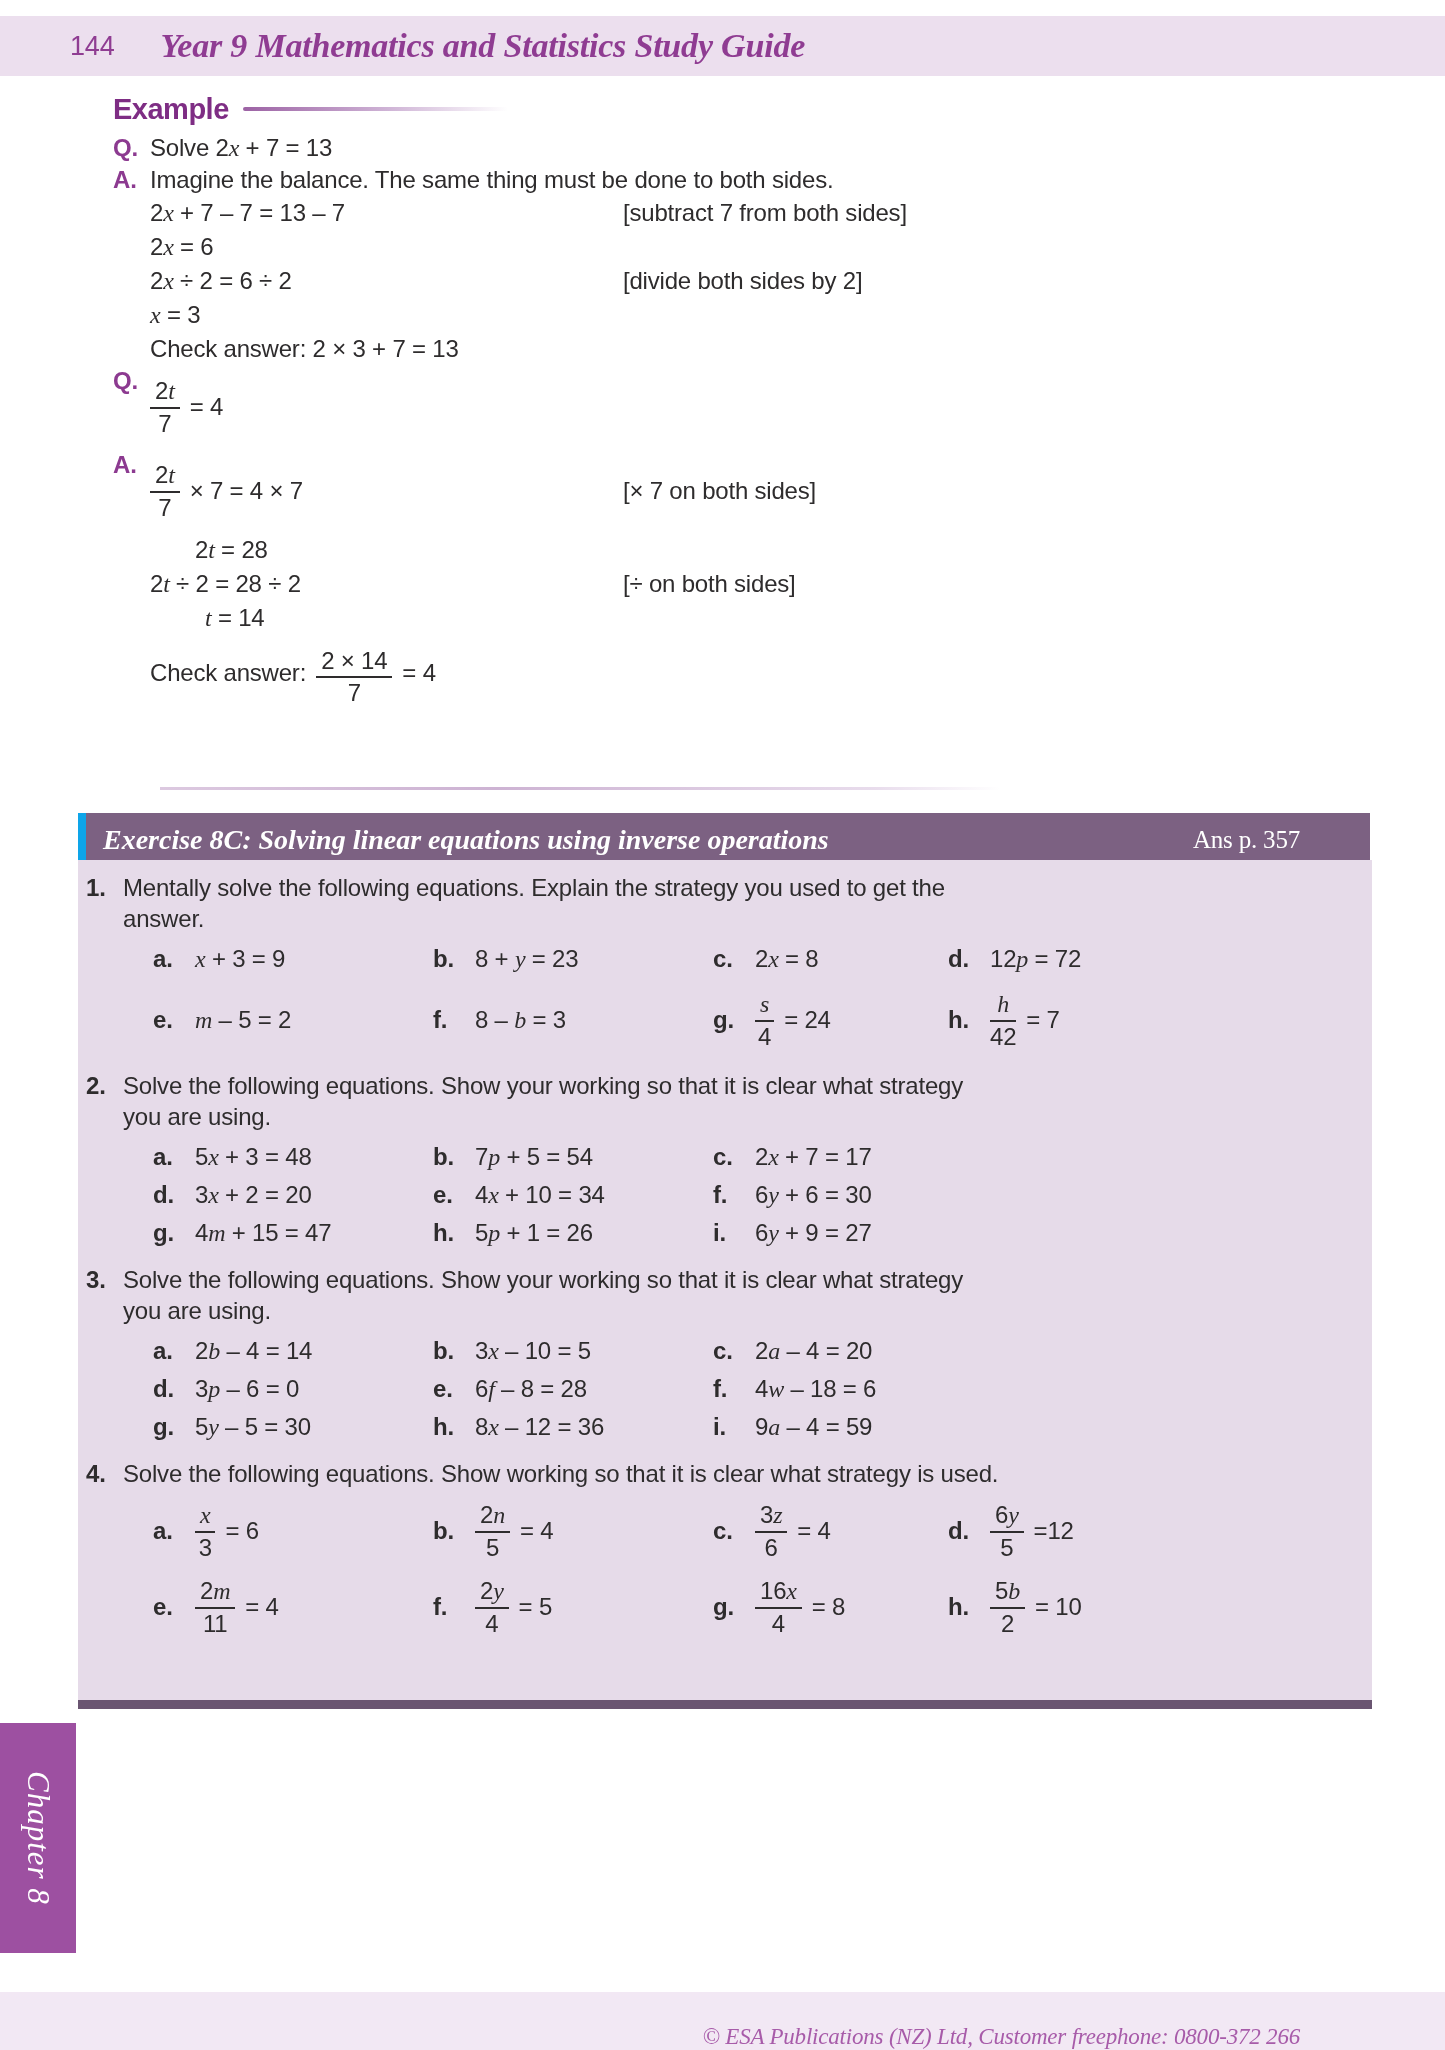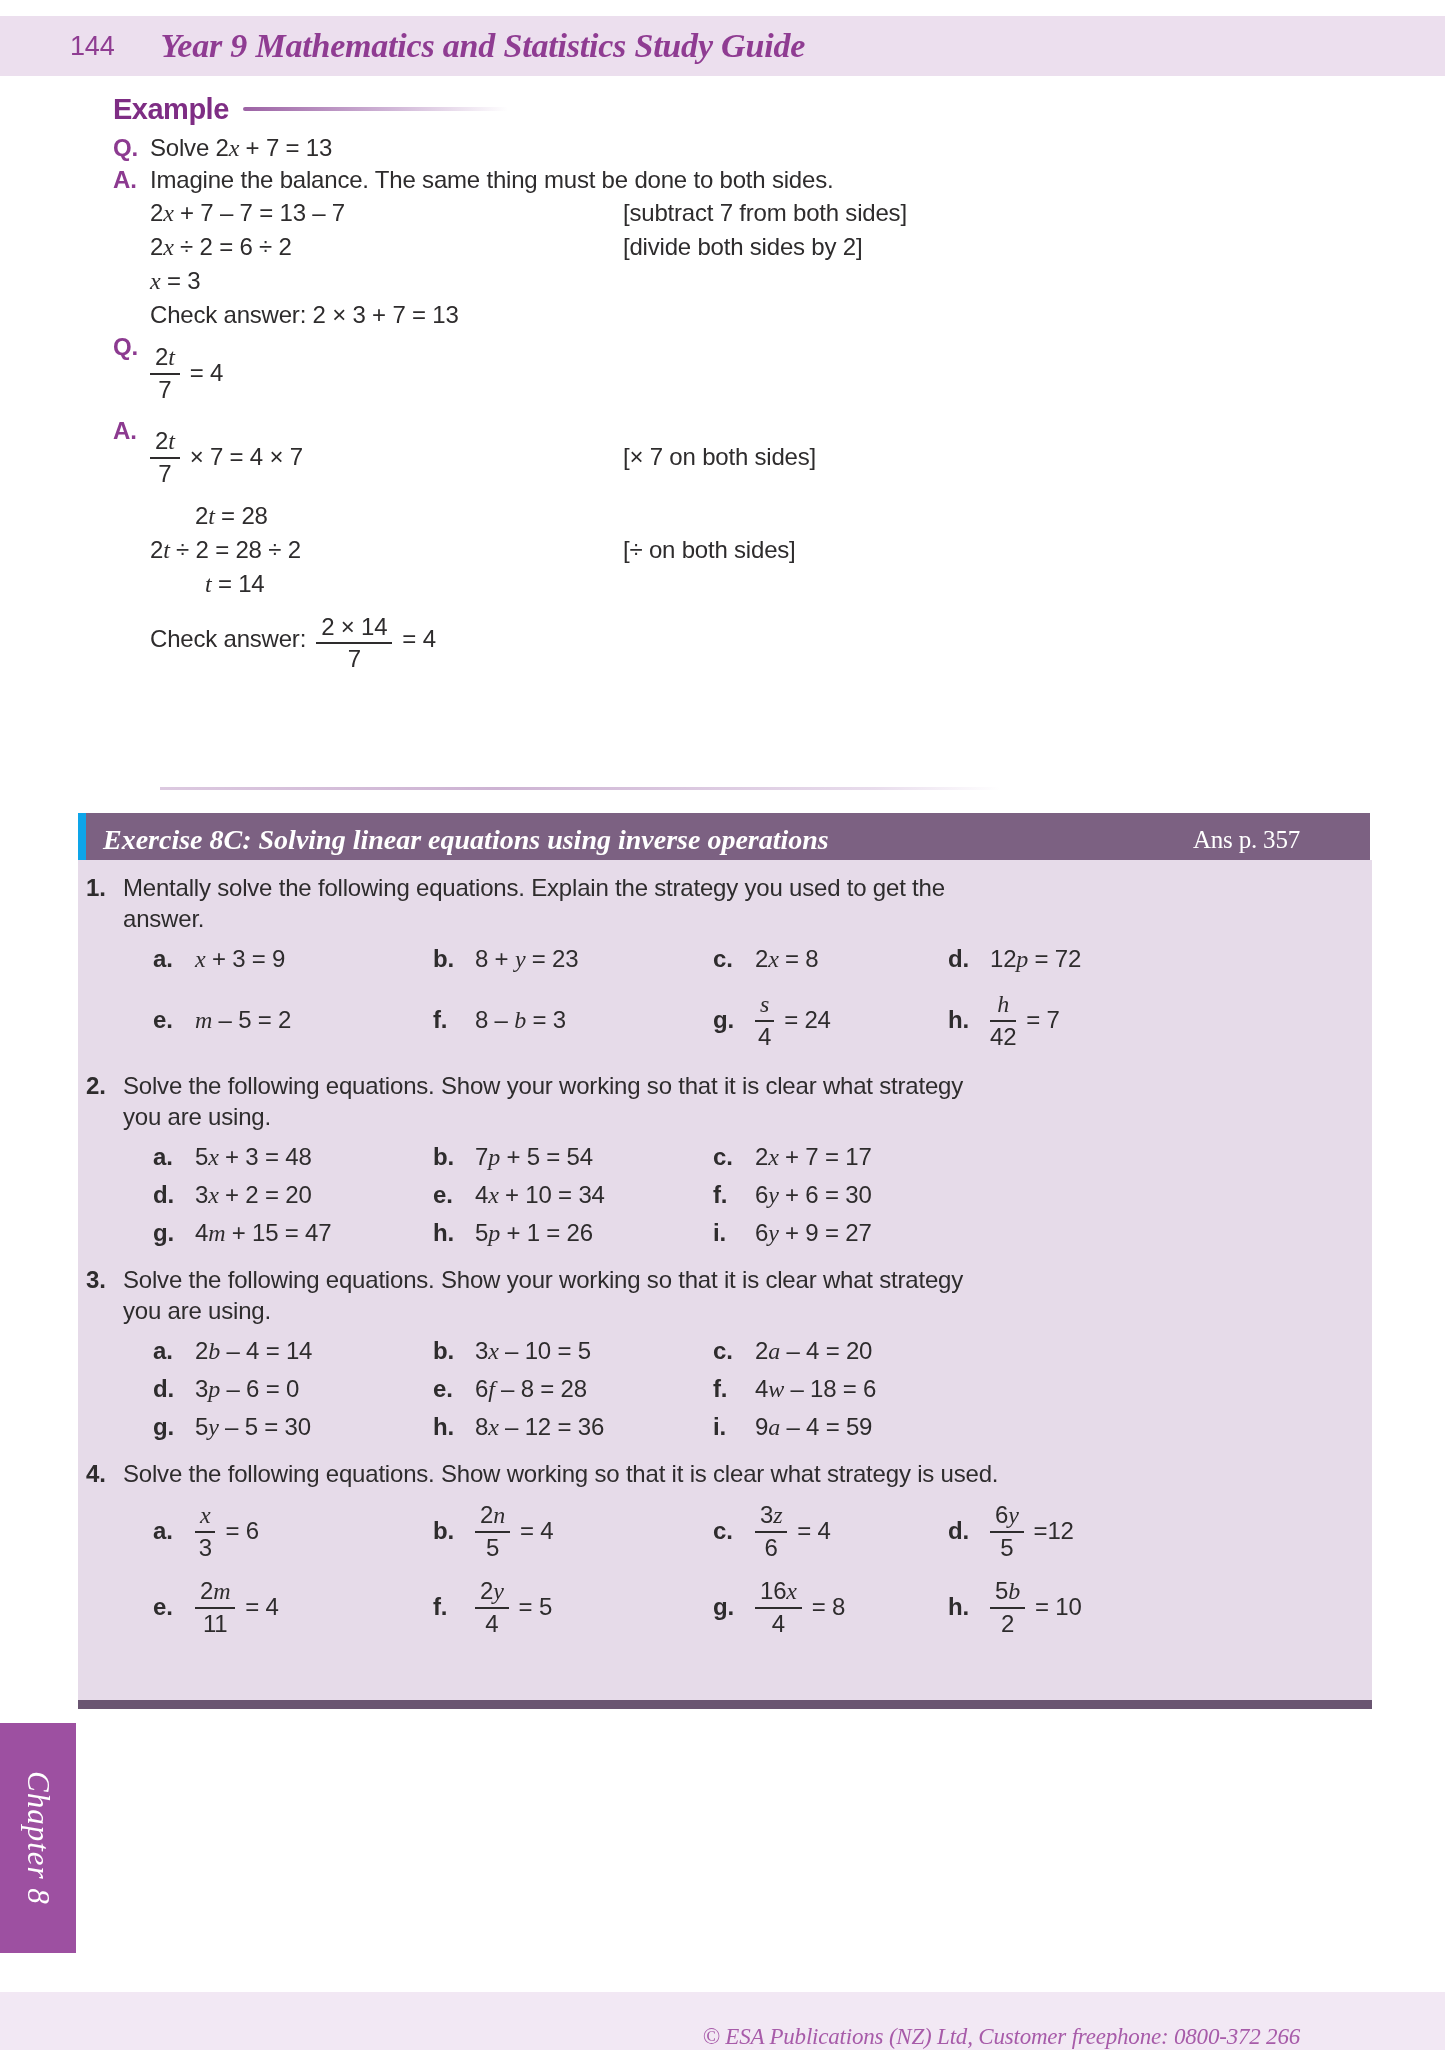--- a/index.html
+++ b/index.html
@@ -93,20 +93,23 @@
   <div class="qa-row">
     <span class="qa-label">A.</span>
     <div class="qa-body">Imagine the balance. The same thing must be done to both sides.</div>
   </div>
 
   <div class="step">
     <span class="expr math">2<i>x</i> + 7 – 7 = 13 – 7</span>
     <span class="note">[subtract 7 from both sides]</span>
   </div>
   <div class="step">
+    <span class="expr math">2<i>x</i> = 6</span>
+  </div>
+  <div class="step">
     <span class="expr math">2<i>x</i> ÷ 2 = 6 ÷ 2</span>
     <span class="note">[divide both sides by 2]</span>
   </div>
   <div class="step">
     <span class="expr math"><i>x</i> = 3</span>
   </div>
   <div class="step">
     <span class="expr"><span>Check answer:</span> <span class="math">2 × 3 + 7 = 13</span></span>
   </div>
 

